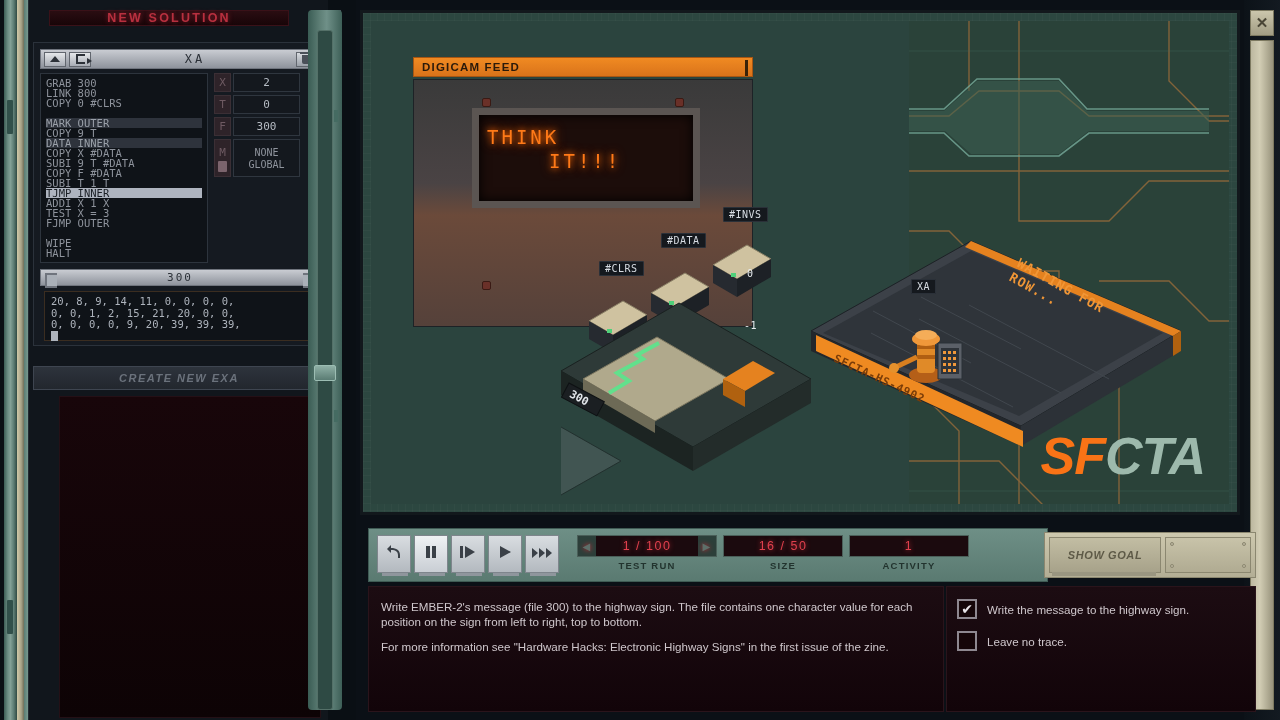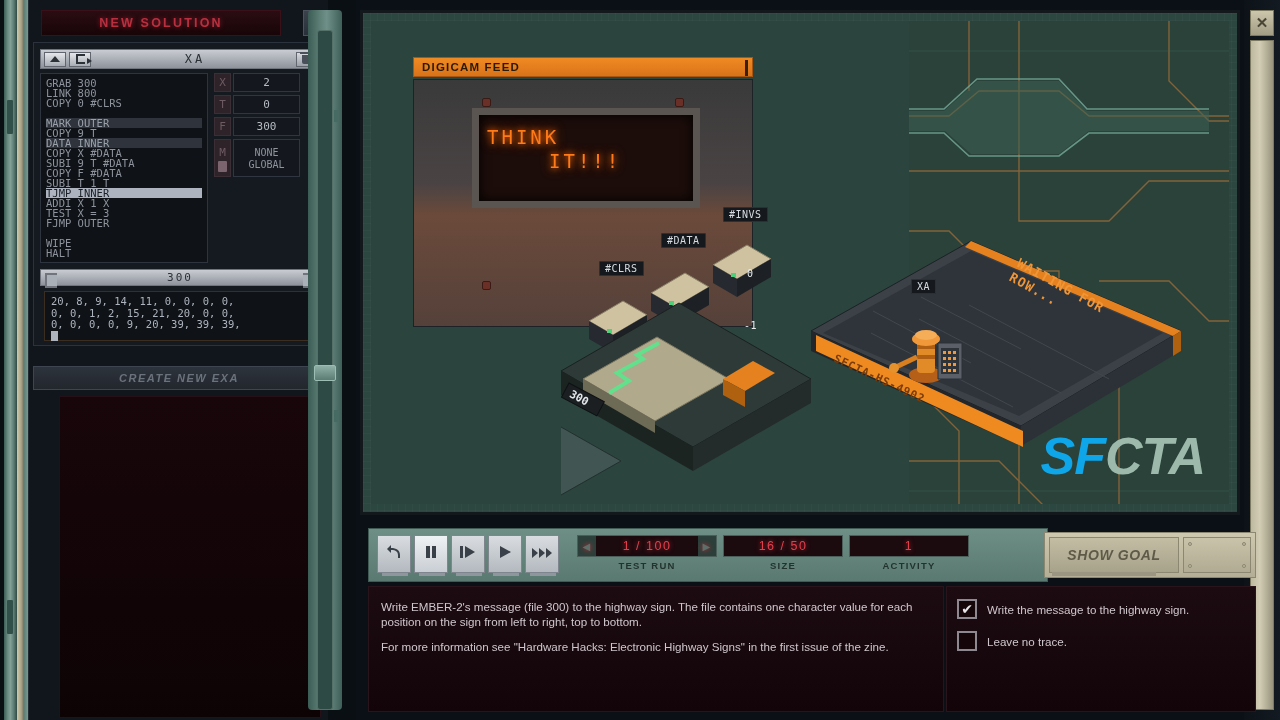--- a/index.html
+++ b/index.html
@@ -31,21 +31,21 @@
   }
 
   .left-panel {
     position: absolute; left: 28px; top: 0px; width: 300px; height: 720px;
     background: #11161c;
     border-left: 1px solid #222a32;
   }
 
   
   .new-solution-row {
-    position: absolute; left: 12px; top: 10px; width: 292px; height: 26px;
+    position: absolute; left: 20px; top: 10px; width: 292px; height: 16px;
     display: flex; gap: 22px;
   }
   .new-solution {
     flex: 1; background: linear-gradient(180deg,#2a0d12,#180508);
     border: 1px solid #3a1118;
     display: flex; align-items: center; justify-content: center;
     color: #b8303f; font-size: 12.5px; font-weight: bold;
     letter-spacing: 2.2px; font-family: "Liberation Sans", sans-serif;
     text-shadow: 0 0 5px #8a1e2b;
   }
@@ -244,21 +244,21 @@
     padding: 1px 5px; border-radius: 1px; letter-spacing: .5px;
     border: 1px solid #2a3038;
   }
 
   
   .sfcta {
     position: absolute; right: 24px; bottom: 18px;
     font-size: 52px; font-weight: bold; font-style: italic;
     letter-spacing: -1px; font-family: "Liberation Sans", sans-serif;
   }
-  .sfcta .sf { color: #0ea5e9; }
+  .sfcta .sf { color: #f97316; }
   .sfcta .cta { color: #9db9ac; }
 
   
   .right-strip {
     position: absolute; left: 1244px; top: 0; width: 36px; height: 720px;
     background: linear-gradient(90deg,#0c1218,#131a21);
   }
   .close-btn {
     position: absolute; left: 1250px; top: 10px; width: 24px; height: 26px;
     background: linear-gradient(180deg,#cbc6ac,#a29d84);
@@ -315,24 +315,24 @@
     letter-spacing: 1.2px; margin-top: 3px; font-weight: bold;
   }
 
   .goal-bar {
     position: absolute; left: 684px; top: 4px; width: 212px; height: 46px;
     background: linear-gradient(180deg,#cdc8ae,#b3ae95);
     border: 1px solid #8b8770;
     display: flex; padding: 4px;
   }
   .show-goal {
-    width: 130px; background: linear-gradient(180deg,#c2bda3,#a7a28a);
+    width: 112px; background: linear-gradient(180deg,#c2bda3,#a7a28a);
     border: 1px solid #8b8770;
     display:flex;align-items:center;justify-content:center;
-    color: #5e5a47; font-size: 14px; font-weight: bold; font-style: italic;
+    color: #5e5a47; font-size: 11px; font-weight: bold; font-style: italic;
     letter-spacing: .6px; position: relative;
   }
   .show-goal:after{content:"";position:absolute;left:2px;bottom:-4px;width:104px;height:4px;background:#9a9681;}
   .goal-plate {
     flex:1; margin-left: 4px; background: linear-gradient(180deg,#c8c3a9,#b0ab92);
     border: 1px solid #8b8770; position: relative;
   }
   .screw{position:absolute;width:4px;height:4px;border:1px solid #8b8770;border-radius:50%;background:#bdb8a0;}
 
   .obj-wrap {

